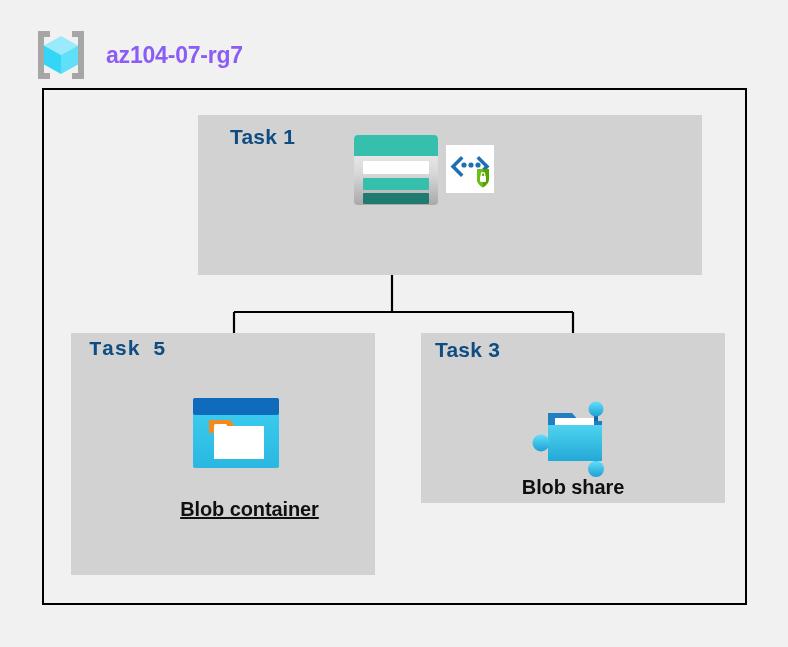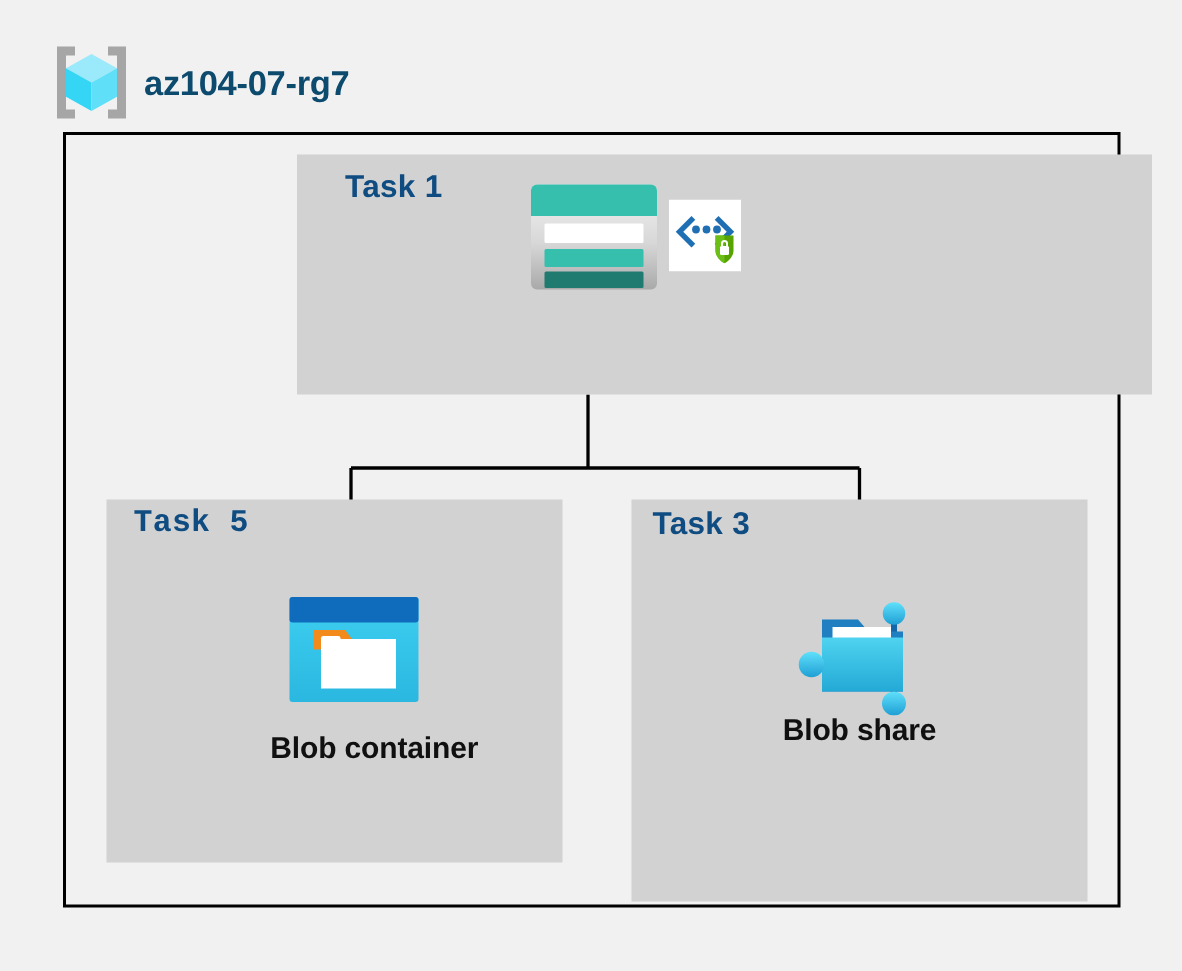--- a/index.html
+++ b/index.html
@@ -26,22 +26,22 @@
   }
   #rg-icon {
     width: 62px;
     height: 62px;
     flex: 0 0 62px;
     position: relative;
   }
   #rg-title {
     font-size: 23px;
     font-weight: bold;
-    color: #0c4a6e;
-    margin-left: 4px;
+    color: #8b5cf6;
+    margin-left: 14px;
     letter-spacing: -0.2px;
     white-space: nowrap;
   }
 
   
   #rg-boundary {
     position: absolute;
     left: 42px;
     top: 88px;
     width: 705px;
@@ -50,23 +50,23 @@
     background: #f1f1f1;
     box-sizing: border-box;
   }
 
   
   .task-panel {
     position: absolute;
     background: #d2d2d2;
     box-sizing: border-box;
   }
-  #panel-task1 { left: 198px; top: 103px; width: 570px; height: 160px; }
+  #panel-task1 { left: 198px; top: 115px; width: 504px; height: 160px; }
   #panel-task5 { left: 71px;  top: 333px; width: 304px; height: 242px; }
-  #panel-task3 { left: 421px; top: 333px; width: 304px; height: 268px; }
+  #panel-task3 { left: 421px; top: 333px; width: 304px; height: 170px; }
 
   .task-label {
     position: absolute;
     font-size: 21px;
     font-weight: bold;
     color: #0f4c81;
     letter-spacing: 0.2px;
     white-space: nowrap;
   }
   #label-task1 { left: 32px; top: 10px; }
@@ -189,21 +189,21 @@
       <rect x="1" y="1" width="86" height="70" rx="2" fill="url(#blobBody)"></rect>
       <rect x="1" y="1" width="86" height="17" rx="2" fill="#0f6cbd"></rect>
 
       <path d="M17 23 L38 23 L43 29.5 L38 36 L17 36 Z" fill="#f28b1c"></path>
       <rect x="22" y="27" width="13" height="4" rx="1.5" fill="#ffffff"></rect>
 
       <rect x="22" y="29" width="50" height="33" fill="#ffffff"></rect>
     </svg>
   </div>
 
-  <div class="node-caption" style="left:0; top:155px; width:357px;">Blob container</div>
+  <div class="node-caption" style="left:0; top:165px; width:357px;text-decoration:underline;">Blob container</div>
 </div>
 
 <div class="task-panel" id="panel-task3">
   <div class="task-label" id="label-task3">Task 3</div>
 
   <div class="node-icon" style="left:105px; top:58px;">
     <svg width="96" height="86" viewBox="0 0 96 86" aria-hidden="true">
       <defs>
         <linearGradient id="fsFolder" x1="0" y1="0" x2="0" y2="1">
           <stop offset="0%" stop-color="#4fd3f0"></stop>

